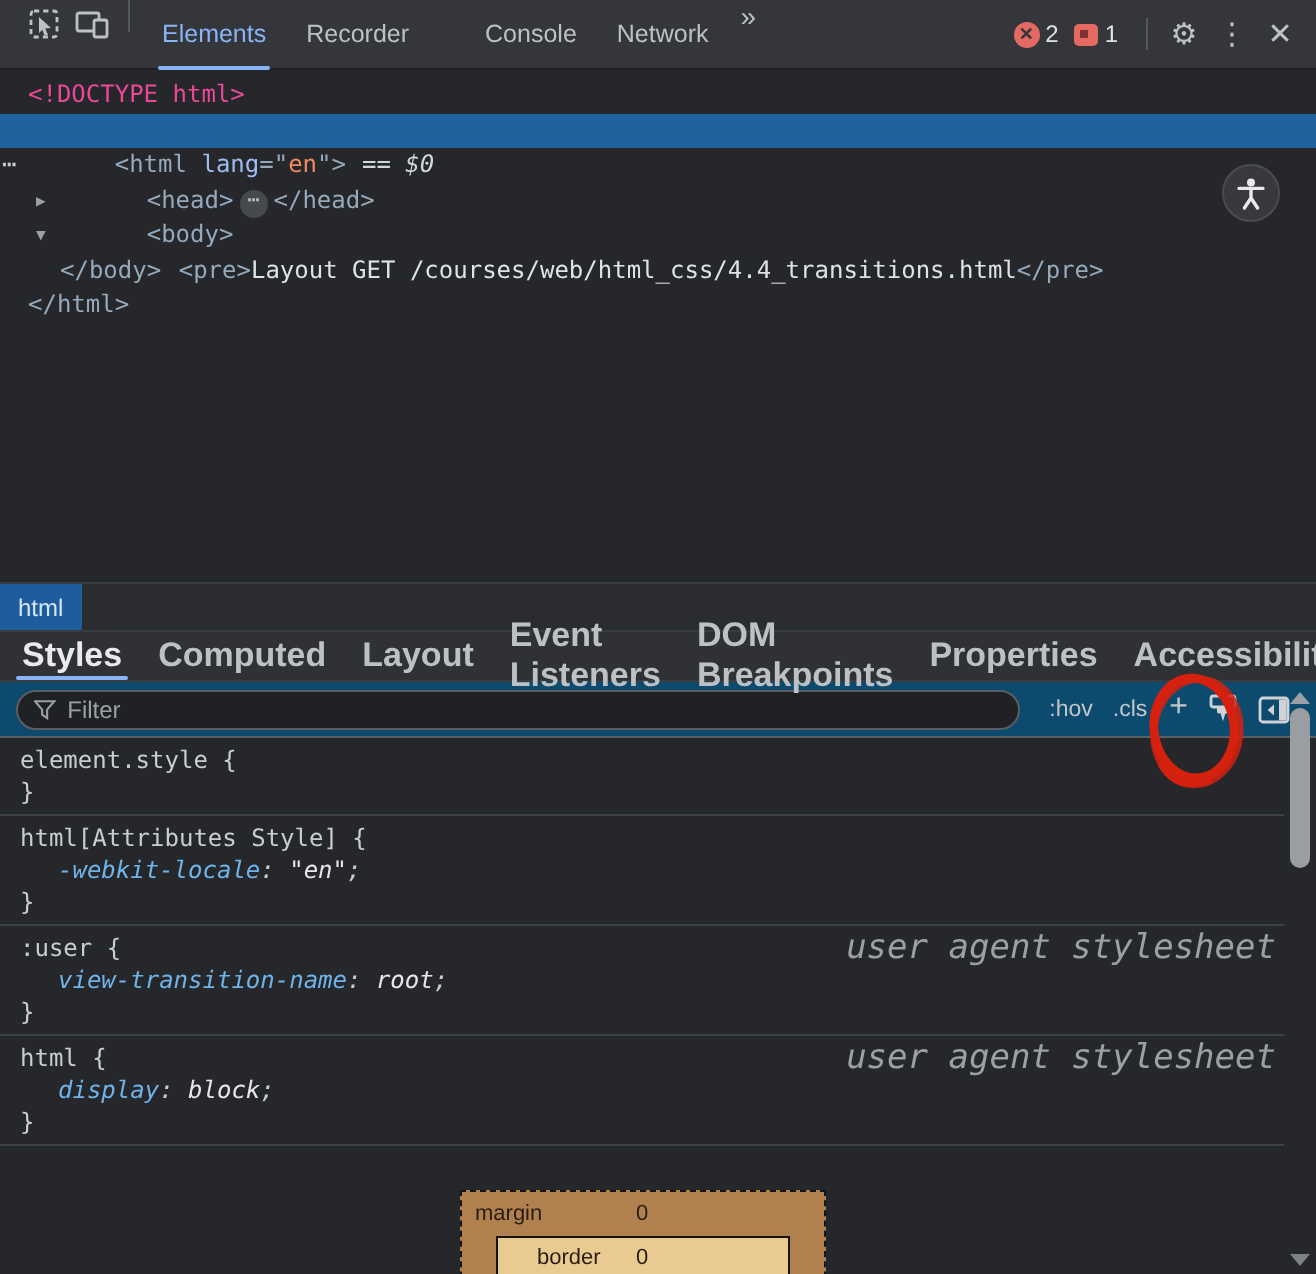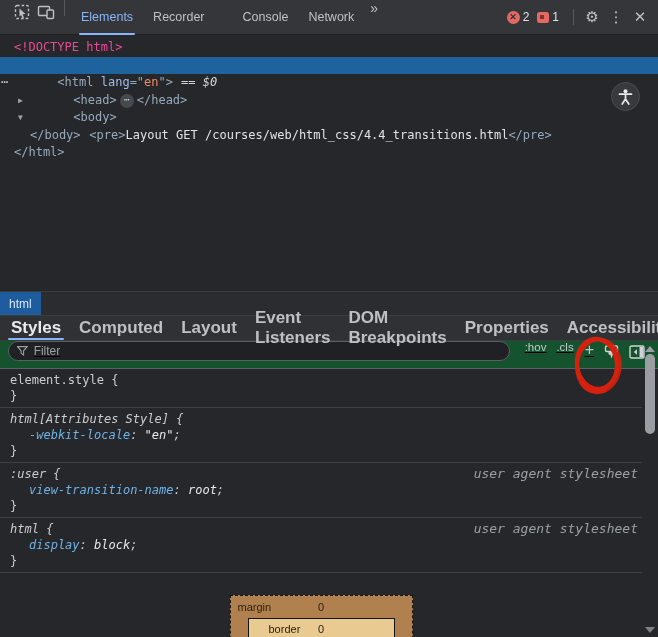--- a/index.html
+++ b/index.html
@@ -45,40 +45,40 @@
     line-height:10px; padding:1px 4px 3px; margin:0 3px; vertical-align:1px; }
   .a11y-btn{ position:absolute; top:47px; right:18px; width:29px; height:29px; border-radius:50%;
     background:#38393c; border:1px solid #4a4c50; display:flex; align-items:center; justify-content:center; z-index:5; }
   
   .crumb-bar{ height:25px; background:#2b2c2f; border-top:1px solid #3a3d40; border-bottom:1px solid #3a3d40; display:flex; align-items:stretch; }
   .crumb{ background:#1e5c9e; color:#d6e6fa; font-size:12px; padding:0 9px; display:flex; align-items:center; }
   .stabs{ height:25px; background:#303134; display:flex; align-items:stretch; border-bottom:1px solid #3a3d40; padding-left:2px; }
   .stab{ position:relative; font-size:17px; color:#bdc1c6; padding:0 9px; display:flex; align-items:center;font-weight:bold; }
   .stab.active{ color:#e8eaed; }
   .stab.active::after{ content:""; position:absolute; left:6px; right:6px; bottom:0; height:2.5px; background:#8ab4f8; border-radius:2px; }
-  .filter-row{ height:28px; background:#14532d; border-bottom:1px solid #5c5f63; display:flex; align-items:flex-start; padding:0 6px 0 8px;text-decoration:underline; }
+  .filter-row{ height:28px; background:#0c4a6e; border-bottom:1px solid #5c5f63; display:flex; align-items:center; padding:0 6px 0 8px; }
   .filter-pill{ flex:1; height:20px; border:1px solid #5a5e63; border-radius:11px; background:#202124;
     display:flex; align-items:center; padding:0 8px; margin-right:10px; }
   .filter-pill input{ background:transparent; border:none; outline:none; color:#c8ccd0; font-size:12px; width:100%; font-family:"Liberation Sans",sans-serif; }
   .filter-pill input::placeholder{ color:#9aa0a6; }
   .fctl{ font-size:11.5px; color:#c3c7cb; margin:0 5px; }
   .fplus{ font-size:16px; color:#c3c7cb; margin:0 6px 2px; }
   .ficon{ width:22px; height:22px; display:flex; align-items:center; justify-content:center; margin-right:4px; }
   
   .styles-content{ height:268px; font-family:"DejaVu Sans Mono", monospace; font-size:12px; background:#26272a; padding-right:16px; overflow:hidden; }
   .rule{ padding:3px 0 3px 10px; border-bottom:1px solid #3e4144; }
   .rline{ height:16px; line-height:16px; white-space:pre; display:flex; }
   .rline .left{ flex:1; }
-  .sel{ color:#c9cdd1; } .it{ font-style:italic; }
+  .sel{ color:#c9cdd1; } .it{ }
   .brace{ color:#c9cdd1; }
   .prop{ padding-left:19px; }
   .pname{ color:#6fb4e8; font-style:italic; }
   .pcol, .psemi{ color:#c9cdd1; font-style:italic; }
   .pval{ color:#e6e8eb; font-style:italic; }
-  .origin{ color:#9aa0a6; font-style:italic; padding-right:4px; font-size:13px; }
+  .origin{ color:#9aa0a6; font-style:italic; padding-right:4px; font-size:17px; }
   
   .bm{ width:183px; margin:22px auto 0; font-family:"Liberation Sans",sans-serif; font-size:11px; color:#2a1d10; }
   .bm-margin{ background:#b0804e; border:1px dashed #151515; padding:0 17px 0; position:relative; height:120px; }
   .bm-row{ height:22px; line-height:22px; position:relative; }
   .bm-row .lbl{ position:absolute; left:7px; }
   .bm-margin > .bm-row .lbl{ left:-10px; }
   .bm-row .val{ display:block; text-align:center; }
   .bm-border{ background:#e9cb92; border:1px solid #141414; padding:0 13px; height:92px; }
   .bm-border .bm-row{ height:20px; line-height:20px; }
   

